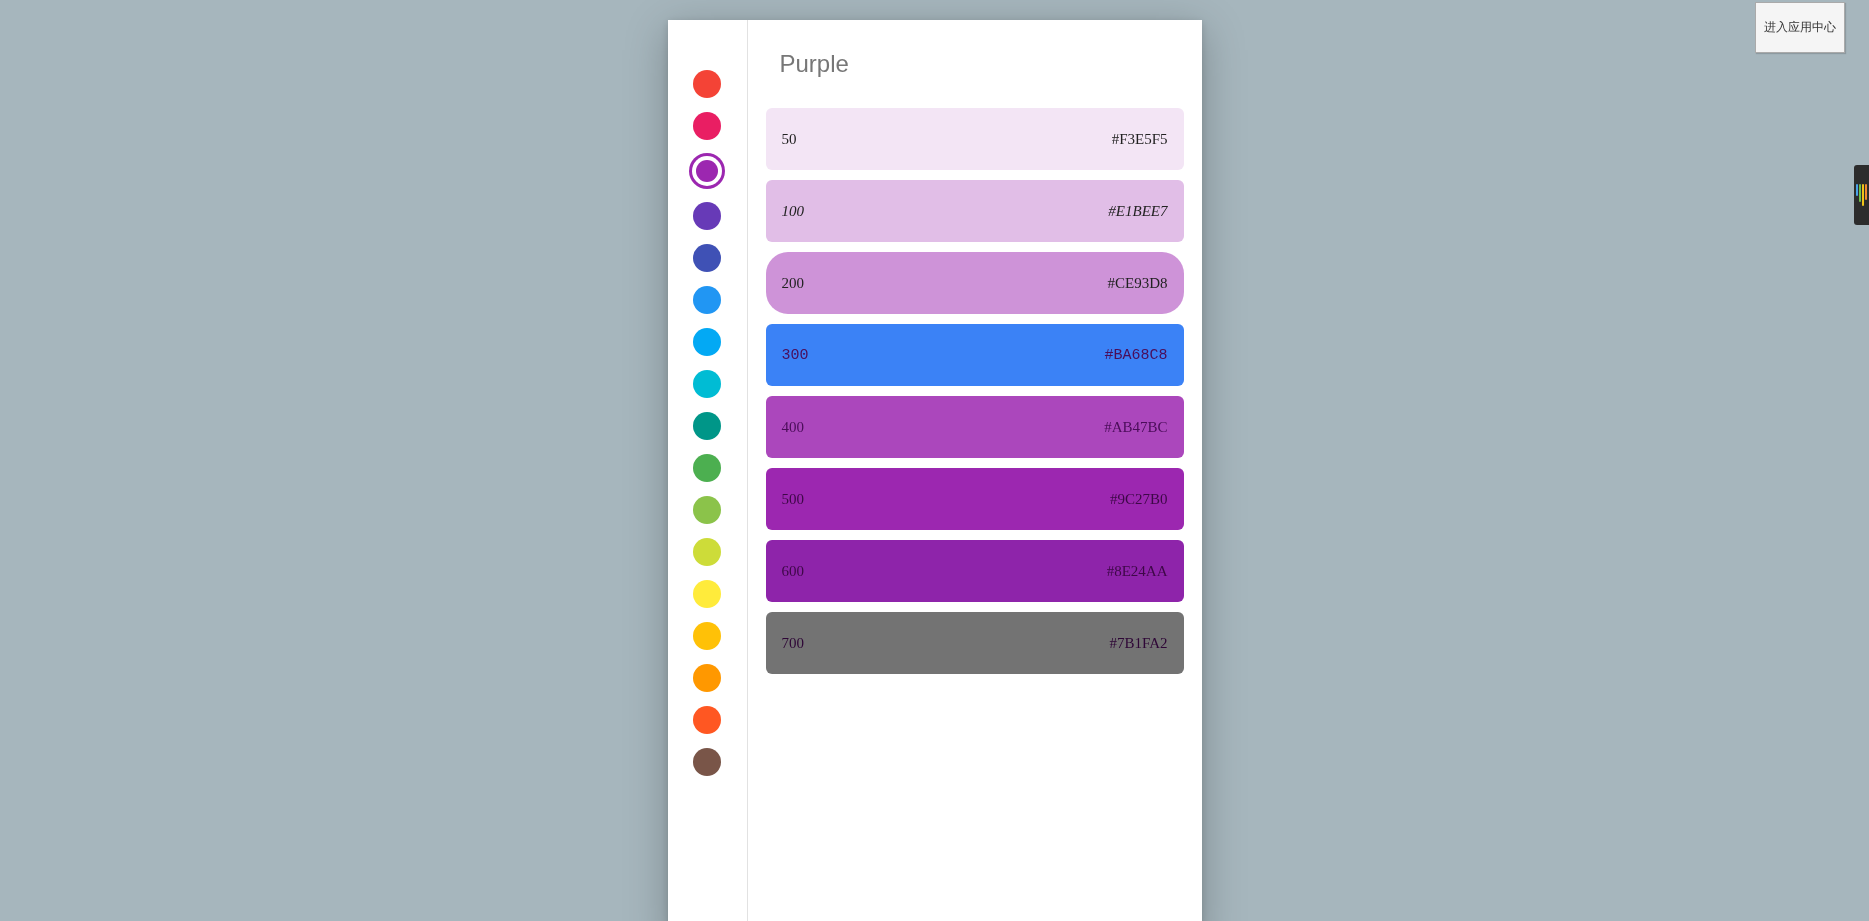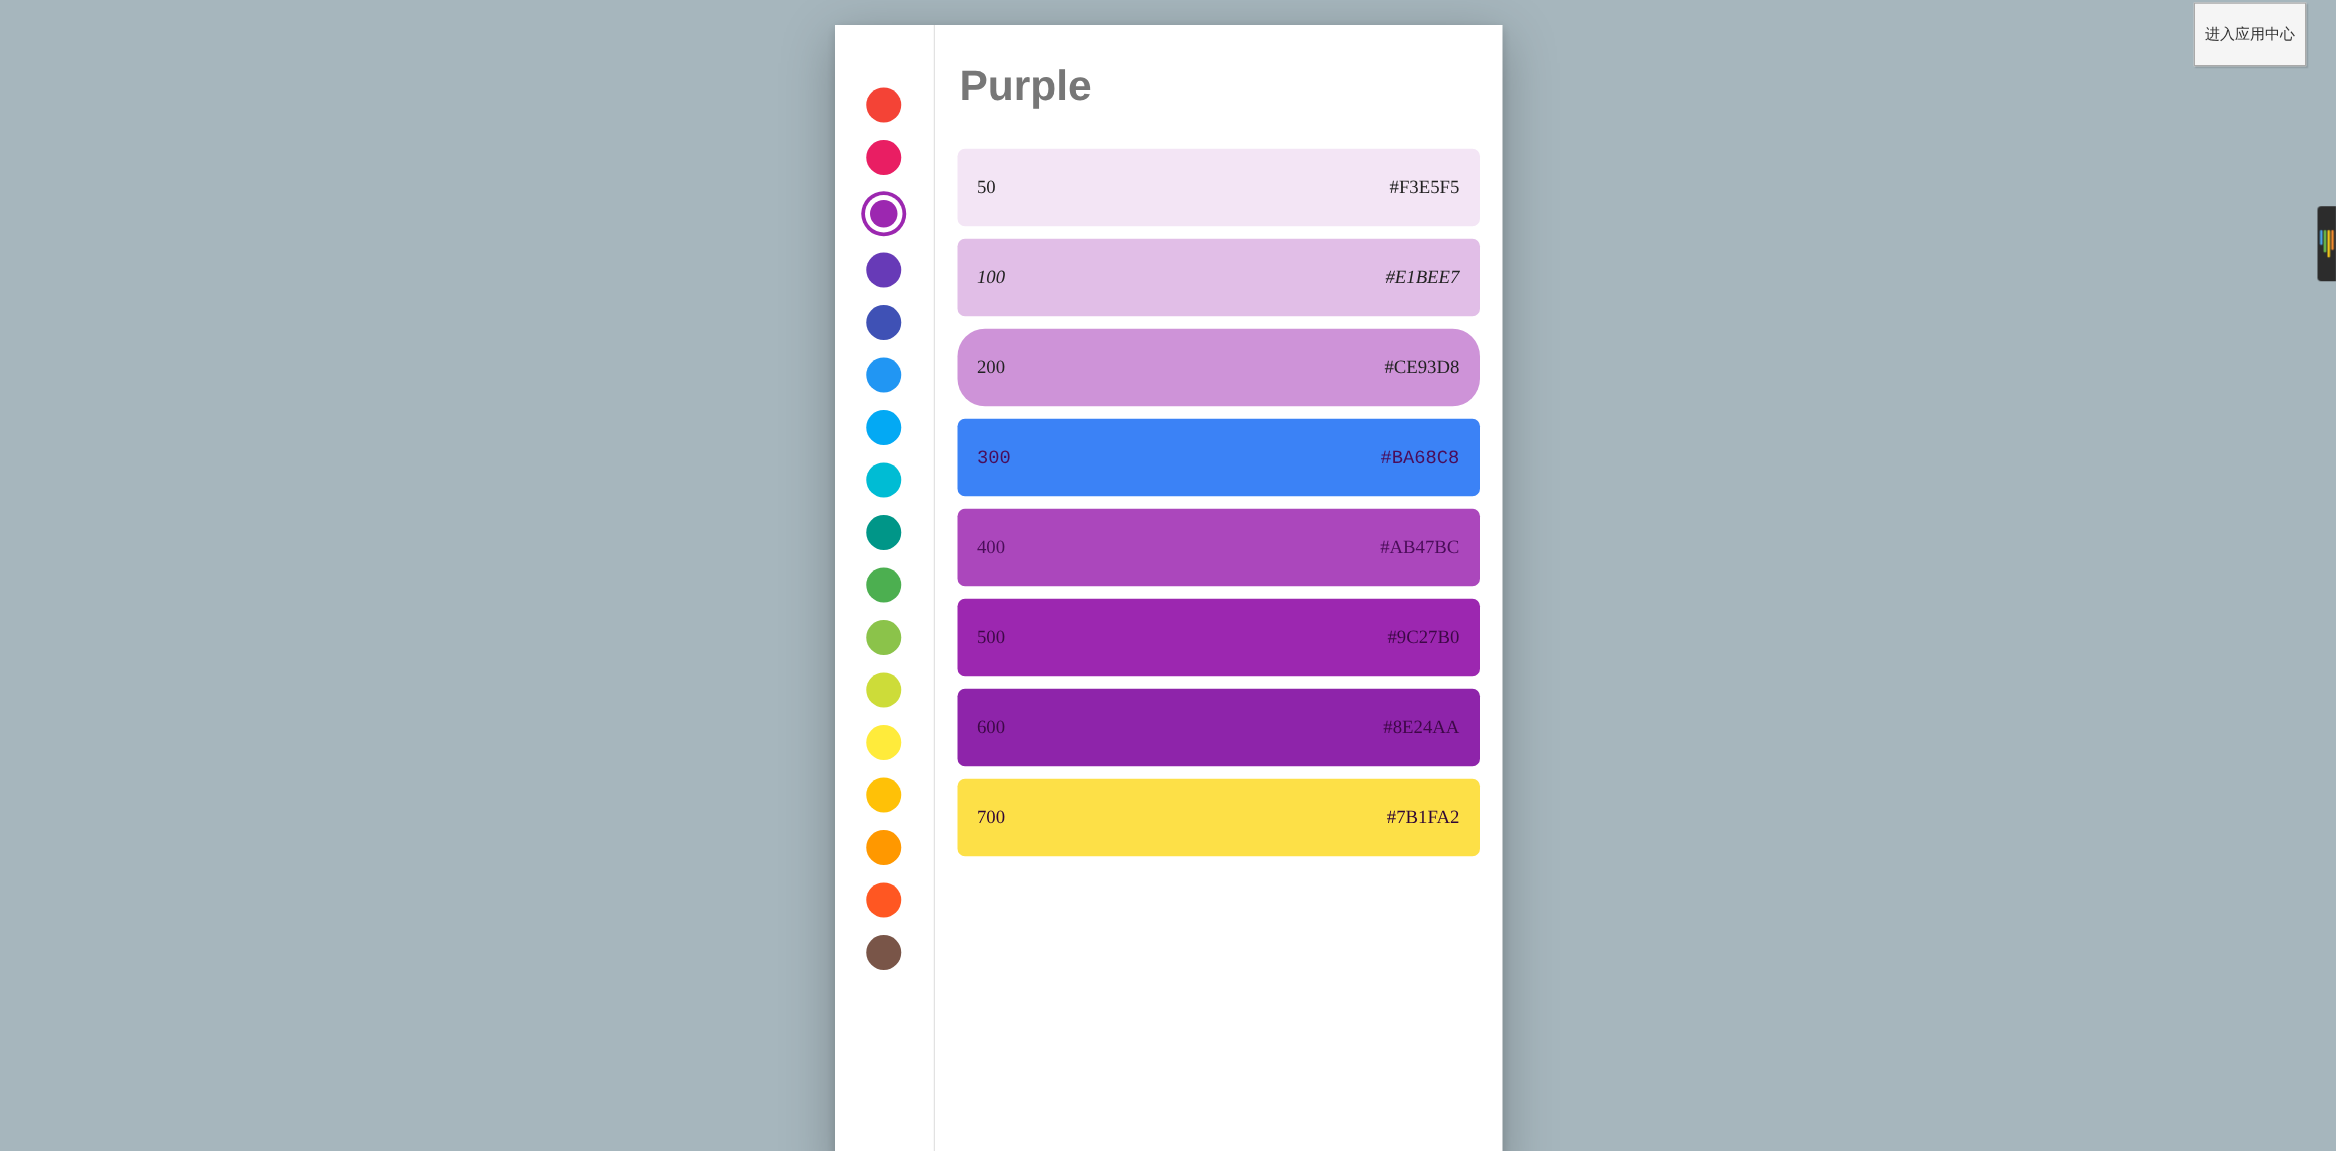--- a/index.html
+++ b/index.html
@@ -65,25 +65,25 @@
       box-shadow: 0 0 0 4px #ffffff, 0 0 0 7px currentColor;
       margin: 6px 0;
     }
 
     .main {
       flex: 1;
       padding: 30px 18px 30px 18px;
     }
 
     .palette-title {
-      font-size: 34px;
-      font-weight: 700;
+      font-size: 24px;
+      font-weight: 400;
       color: #777;
       margin-bottom: 30px;
-      margin-left: 2px;
+      margin-left: 14px;
     }
 
     .shades {
       display: flex;
       flex-direction: column;
       gap: 10px;
     }
 
     .shade-row {
       display: flex;
@@ -222,20 +222,20 @@
             <span class="shade-hex">#AB47BC</span>
           </div>
           <div class="shade-row" style="background-color: rgb(156, 39, 176); color: rgb(61, 8, 71);">
             <span class="shade-level">500</span>
             <span class="shade-hex">#9C27B0</span>
           </div>
           <div class="shade-row" style="background-color: rgb(142, 36, 170); color: rgb(61, 8, 71);">
             <span class="shade-level">600</span>
             <span class="shade-hex">#8E24AA</span>
           </div>
-          <div class="shade-row" style="background-color: #fde047; color: rgb(46, 6, 54);">
+          <div class="shade-row" style="background-color: #737373; color: rgb(46, 6, 54);">
             <span class="shade-level">700</span>
             <span class="shade-hex">#7B1FA2</span>
           </div>
         </div>
     </div>
   </div>
 </div>
 
 </body></html>

